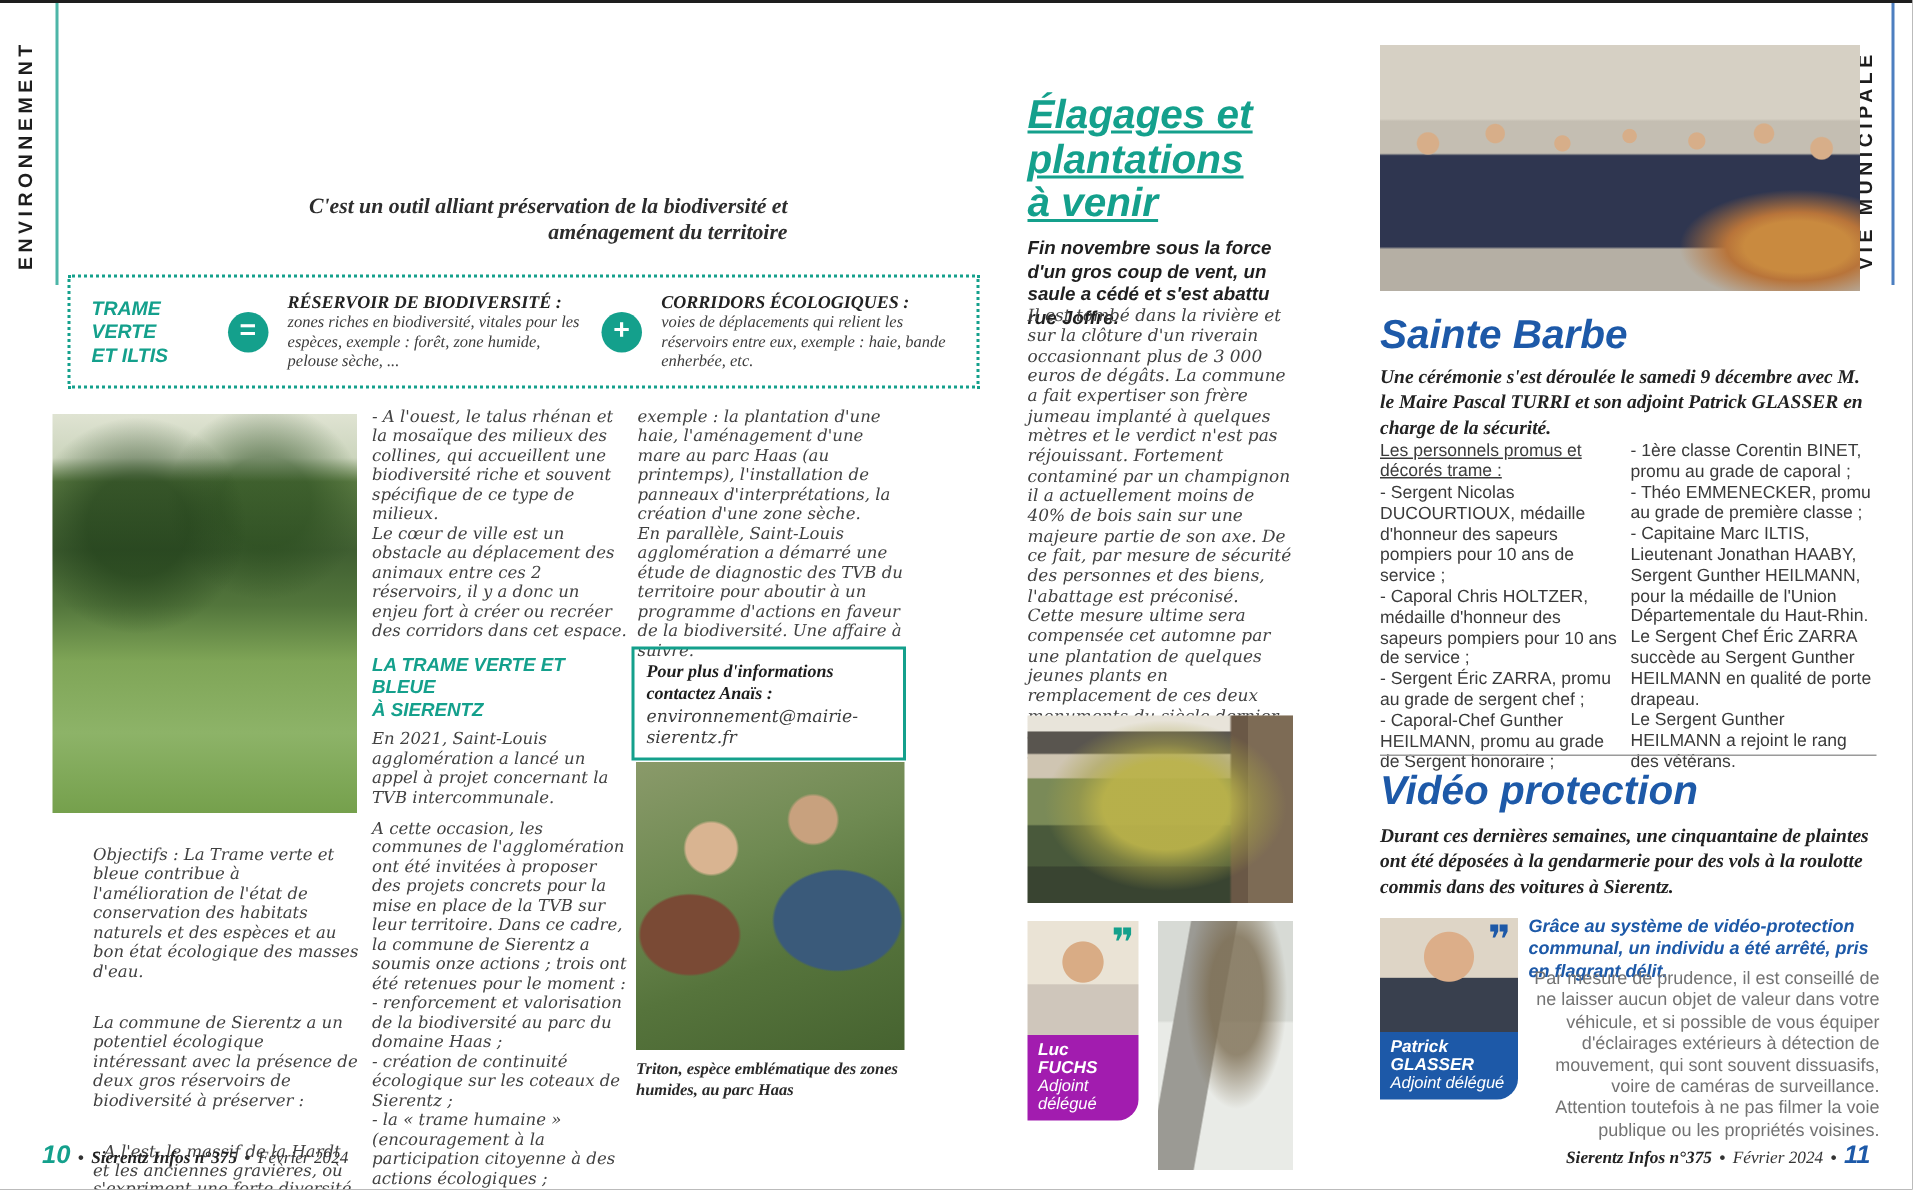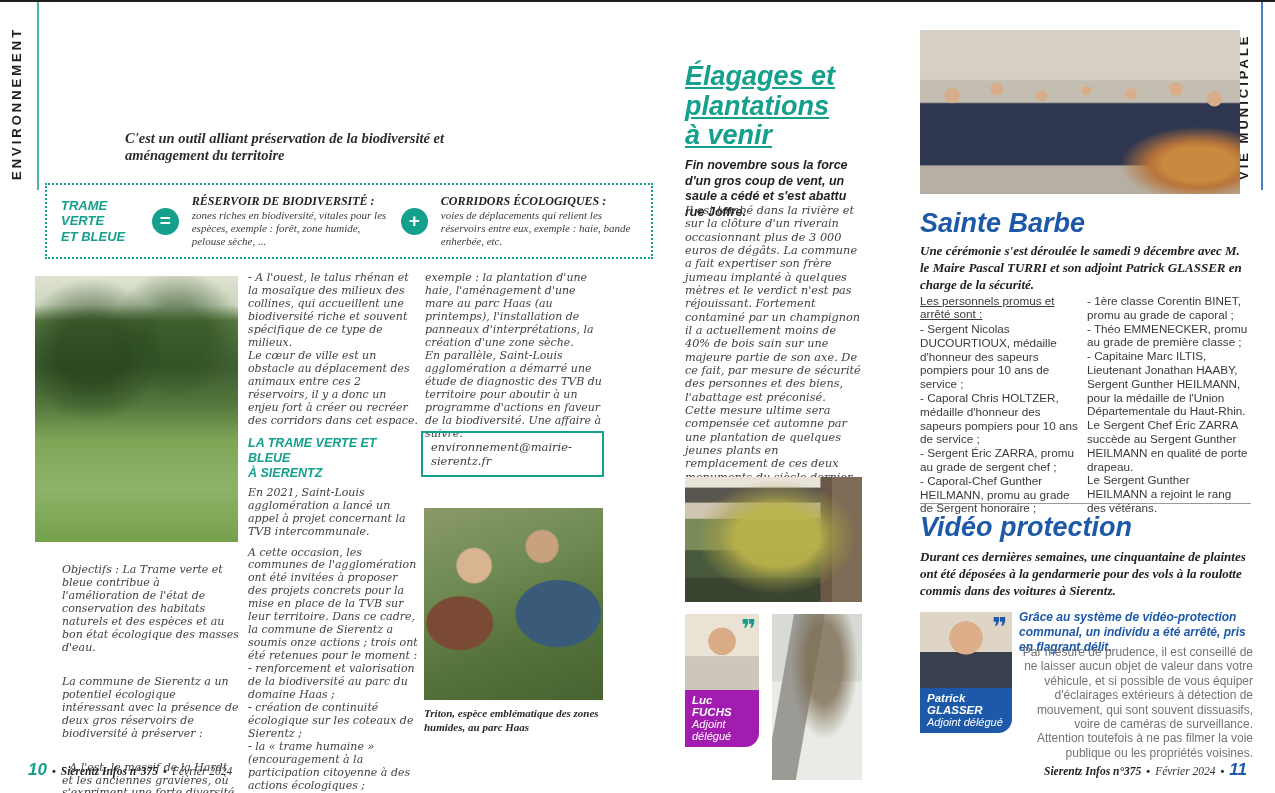--- a/index.html
+++ b/index.html
@@ -7,21 +7,21 @@
         font-family:"Liberation Sans",sans-serif;color:#333;}
   .abs{position:absolute;}
   
   .vlabel{position:absolute;writing-mode:vertical-rl;transform:rotate(180deg);
           font:600 13px "Liberation Sans",sans-serif;letter-spacing:3px;color:#1d1d1d;}
   .vline{position:absolute;width:2px;}
   
   .teal{color:#14a08c;}
   .blue{color:#1d59a8;}
   .main-title{font:italic 800 30px "Liberation Sans",sans-serif;line-height:1.08;text-align:center;}
-  .subtitle{font:italic bold 14.5px "Liberation Serif",serif;color:#2d2d2d;text-align:left;line-height:1.2;}
+  .subtitle{font:italic bold 14.5px "Liberation Serif",serif;color:#2d2d2d;text-align:right;line-height:1.2;}
   .sec-title-teal{font:italic 800 27px "Liberation Sans",sans-serif;color:#14a08c;line-height:1.1;white-space:pre-line;}
   .sec-title-blue{font:italic 800 27px "Liberation Sans",sans-serif;color:#1d59a8;}
   
   .dotted-box{border:2px dotted #14a08c;display:flex;align-items:center;gap:13px;
               padding:0 14px;box-sizing:border-box;}
   .diagram-label{font:italic 800 13px "Liberation Sans",sans-serif;color:#14a08c;
                  line-height:1.2;white-space:pre-line;width:84px;}
   .op-circle{width:27px;height:27px;border-radius:50%;background:#14a08c;color:#fff;
              display:flex;align-items:center;justify-content:center;
              font:bold 19px "Liberation Sans",sans-serif;flex:0 0 auto;}
@@ -108,21 +108,21 @@
 
   <div class="vline" style="left:1261px;top:0;height:190px;background:#4d7fc0;"></div>
   <div class="vlabel" style="left:1236px;top:10px;height:170px;">VIE MUNICIPALE</div>
 
 
   <div class="abs subtitle" style="left:125px;top:130px;width:400px;">C'est un outil alliant préservation de la biodiversité et aménagement du territoire</div>
 
   <div class="abs dotted-box" style="left:45px;top:183px;width:608px;height:76px;">
     <div class="diagram-label">TRAME
 VERTE
-ET BLEUE</div>
+ET ILTIS</div>
     <div class="op-circle">=</div>
     <div class="diag-block">
       <div class="diag-title">RÉSERVOIR DE BIODIVERSITÉ :</div>
       <div class="diag-text">zones riches en biodiversité, vitales pour les espèces, exemple : forêt, zone humide, pelouse sèche, ...</div>
     </div>
     <div class="op-circle">+</div>
     <div class="diag-block">
       <div class="diag-title">CORRIDORS ÉCOLOGIQUES :</div>
       <div class="diag-text">voies de déplacements qui relient les réservoirs entre eux, exemple : haie, bande enherbée, etc.</div>
     </div>
@@ -145,20 +145,21 @@
 - renforcement et valorisation de la biodiversité au parc du domaine Haas ;
 - création de continuité écologique sur les coteaux de Sierentz ;
 - la « trame humaine » (encouragement à la participation citoyenne à des actions écologiques ; information ; formation).
 Des aménagements dans ce sens sont donc en cours avec par</div>
   </div>
 
   <div class="abs serif-col" style="left:425px;top:272px;width:180px;">exemple : la plantation d'une haie, l'aménagement d'une mare au parc Haas (au printemps), l'installation de panneaux d'interprétations, la création d'une zone sèche.
 En parallèle, Saint-Louis agglomération a démarré une étude de diagnostic des TVB du territoire pour aboutir à un programme d'actions en faveur de la biodiversité. Une affaire à suivre.</div>
 
   <div class="abs contact-box" style="left:421px;top:431px;width:183px;">
+    <div class="contact-bold">Pour plus d'informations contactez Anaïs :</div>
     <div class="contact-email">environnement@mairie-sierentz.fr</div>
   </div>
 
   <div class="photo triton-photo" style="left:424px;top:508px;width:179px;height:192px;"></div>
   <div class="abs caption" style="left:424px;top:707px;width:175px;">Triton, espèce emblématique des zones humides, au parc Haas</div>
 
   <div class="abs sec-title-teal" style="left:685px;top:62px;width:180px;text-decoration:underline;">Élagages et
 plantations
 à venir</div>
   <div class="abs bold-intro-sans" style="left:685px;top:158px;width:178px;">Fin novembre sous la force d'un gros coup de vent, un saule a cédé et s'est abattu rue Joffre.</div>
@@ -177,21 +178,21 @@
   </div>
 
   <div class="photo snow-photo" style="left:772px;top:614px;width:90px;height:166px;"></div>
 
   <div class="photo ceremony-photo" style="left:920px;top:30px;width:320px;height:164px;"></div>
 
   <div class="abs sec-title-blue" style="left:920px;top:208px;">Sainte Barbe</div>
   <div class="abs bold-intro-serif" style="left:920px;top:243px;width:330px;">Une cérémonie s'est déroulée le samedi 9 décembre avec M. le Maire Pascal TURRI et son adjoint Patrick GLASSER en charge de la sécurité.</div>
 
   <div class="abs" style="left:920px;top:294px;width:162px;">
-    <div class="list-heading">Les personnels promus et arrêté sont :</div>
+    <div class="list-heading">Les personnels promus et décorés trame :</div>
     <div class="sans-list">- Sergent Nicolas DUCOURTIOUX, médaille d'honneur des sapeurs pompiers pour 10 ans de service ;
 - Caporal Chris HOLTZER, médaille d'honneur des sapeurs pompiers pour 10 ans de service ;
 - Sergent Éric ZARRA, promu au grade de sergent chef ;
 - Caporal-Chef Gunther HEILMANN, promu au grade de Sergent honoraire ;</div>
   </div>
   <div class="abs sans-list" style="left:1087px;top:294px;width:164px;">- 1ère classe Corentin BINET, promu au grade de caporal ;
 - Théo EMMENECKER, promu au grade de première classe ;
 - Capitaine Marc ILTIS, Lieutenant Jonathan HAABY, Sergent Gunther HEILMANN, pour la médaille de l'Union Départementale du Haut-Rhin.
 Le Sergent Chef Éric ZARRA succède au Sergent Gunther HEILMANN en qualité de porte drapeau.
 Le Sergent Gunther HEILMANN a rejoint le rang des vétérans.</div>

